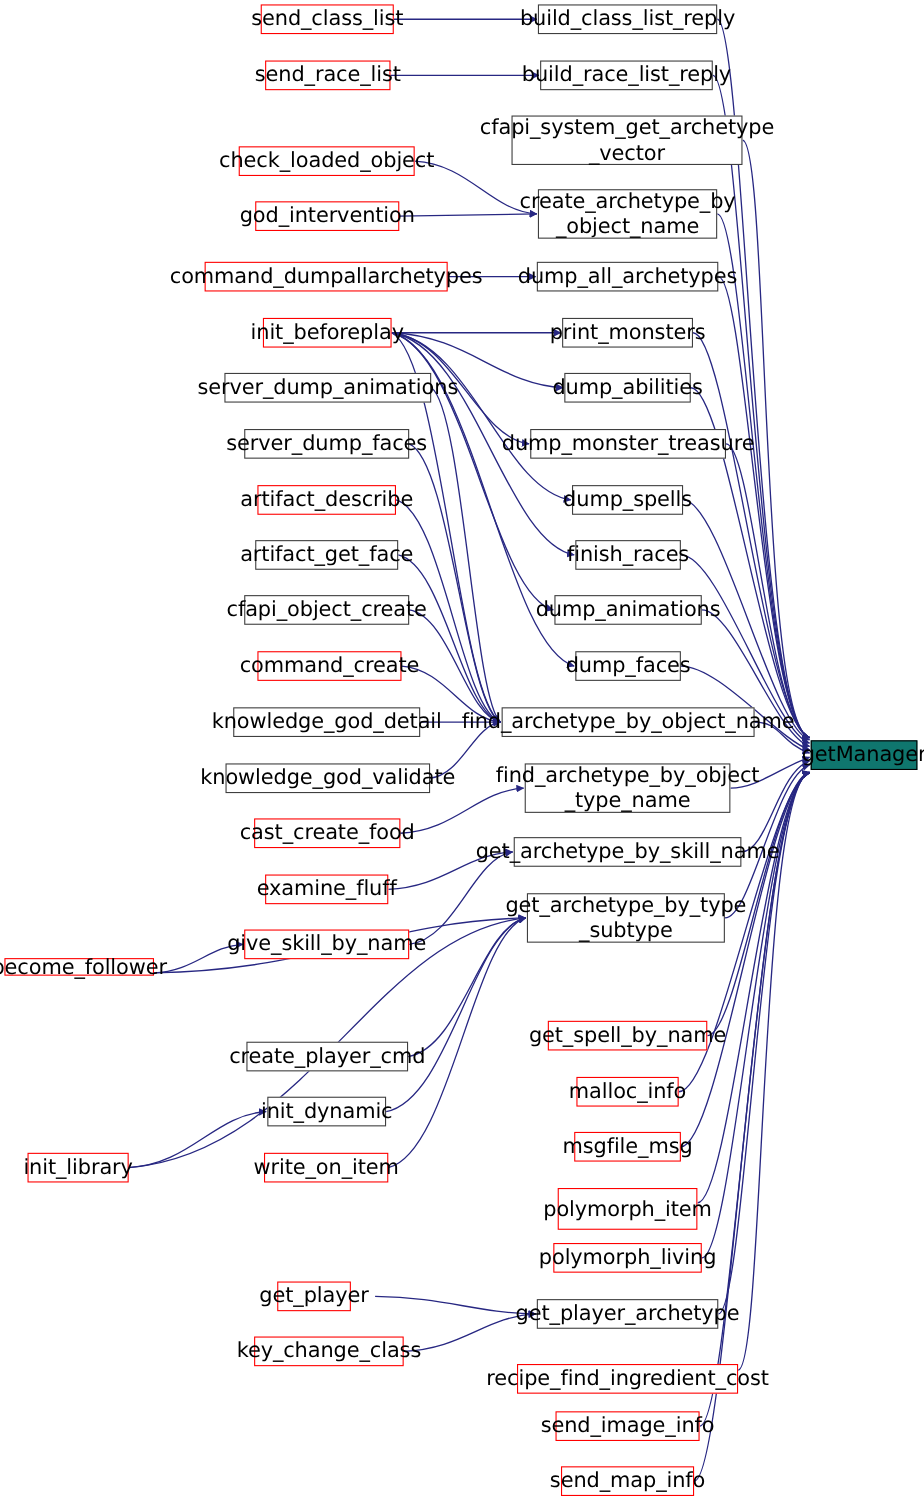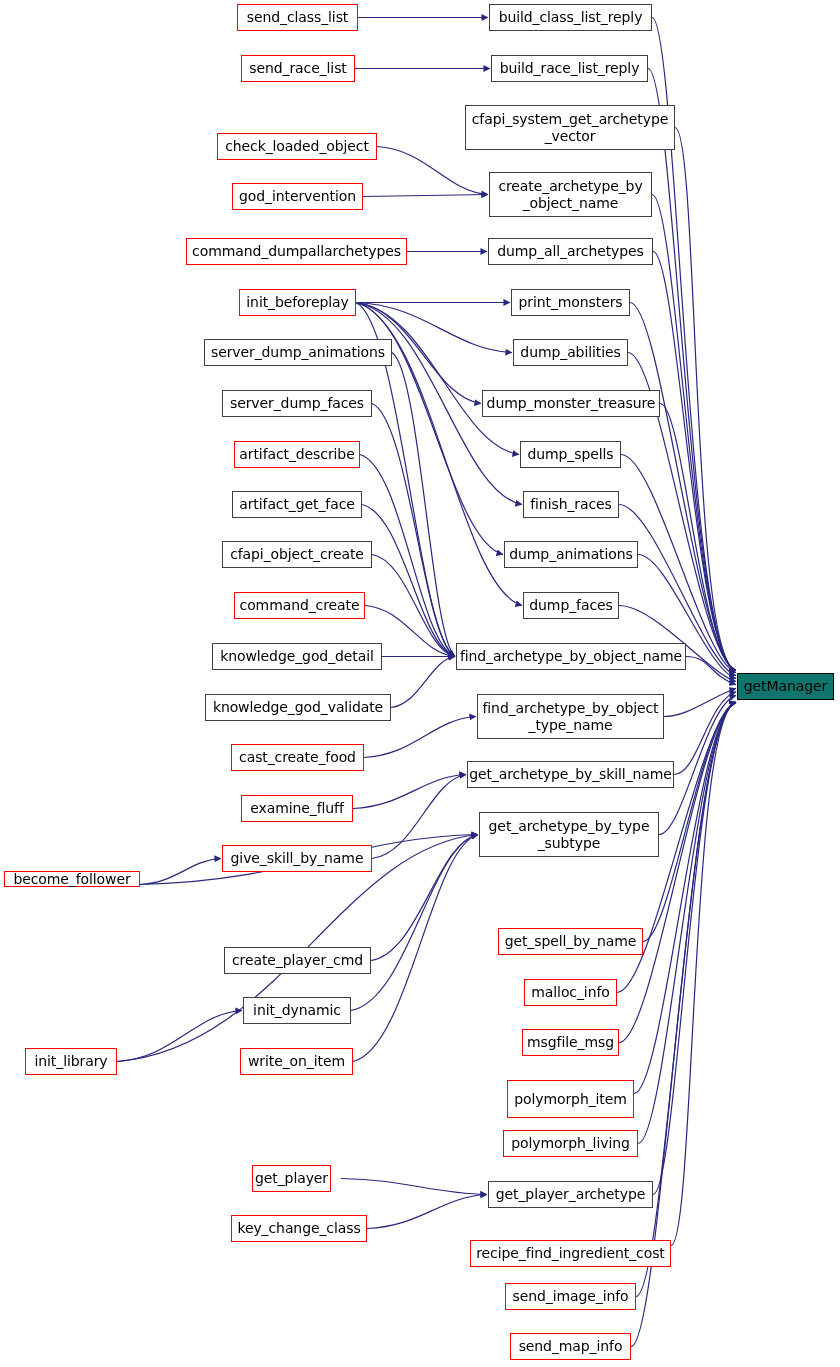--- a/index.html
+++ b/index.html
@@ -22,21 +22,21 @@
     width: 840px;
     height: 1367px;
   }
   .node {
     position: absolute;
     box-sizing: border-box;
     display: flex;
     align-items: center;
     justify-content: center;
     text-align: center;
-    font-size: 14px;
+    font-size: 19px;
     line-height: 1.18;
     color: #000000;
     background: #ffffff;
     border: 1px solid #3f3f3f;
     white-space: pre-line;
     letter-spacing: -0.1px;
     z-index: 5;
   }
   .node.red {
     border: 1px solid #ff0000;
@@ -156,21 +156,21 @@
       <div class="node red" style="left: 4px; top: 871px; width: 136px; height: 16px;">become_follower</div>
       <div class="node red" style="left: 498px; top: 928px; width: 145px; height: 27px;">get_spell_by_name</div>
       <div class="node" style="left: 224px; top: 947px; width: 147px; height: 27px;">create_player_cmd</div>
       <div class="node red" style="left: 524px; top: 979px; width: 93px; height: 27px;">malloc_info</div>
       <div class="node" style="left: 243px; top: 997px; width: 108px; height: 27px;">init_dynamic</div>
       <div class="node red" style="left: 522px; top: 1029px; width: 97px; height: 27px;">msgfile_msg</div>
       <div class="node red" style="left: 240px; top: 1048px; width: 113px; height: 27px;">write_on_item</div>
       <div class="node red" style="left: 25px; top: 1048px; width: 92px; height: 27px;">init_library</div>
       <div class="node red" style="left: 507px; top: 1080px; width: 127px; height: 38px;">polymorph_item</div>
       <div class="node red" style="left: 503px; top: 1130px; width: 135px; height: 27px;">polymorph_living</div>
-      <div class="node red" style="left: 252px; top: 1165px; width: 79px; height: 27px;">get_player</div>
+      <div class="node red" style="left: 252px; top: 1165px; width: 67px; height: 27px;">get_player</div>
       <div class="node" style="left: 488px; top: 1181px; width: 165px; height: 27px;">get_player_archetype</div>
       <div class="node red" style="left: 231px; top: 1215px; width: 136px; height: 27px;">key_change_class</div>
       <div class="node red" style="left: 470px; top: 1232px; width: 201px; height: 27px; margin-top: 8px;">recipe_find_ingredient_cost</div>
       <div class="node red" style="left: 505px; top: 1283px; width: 131px; height: 27px;">send_image_info</div>
       <div class="node red" style="left: 510px; top: 1333px; width: 121px; height: 27px;">send_map_info</div>
       <div class="node highlight" style="left: 737px; top: 673px; width: 97px; height: 27px;">getManager</div>
     </div>
 </div>
 
 </body></html>

